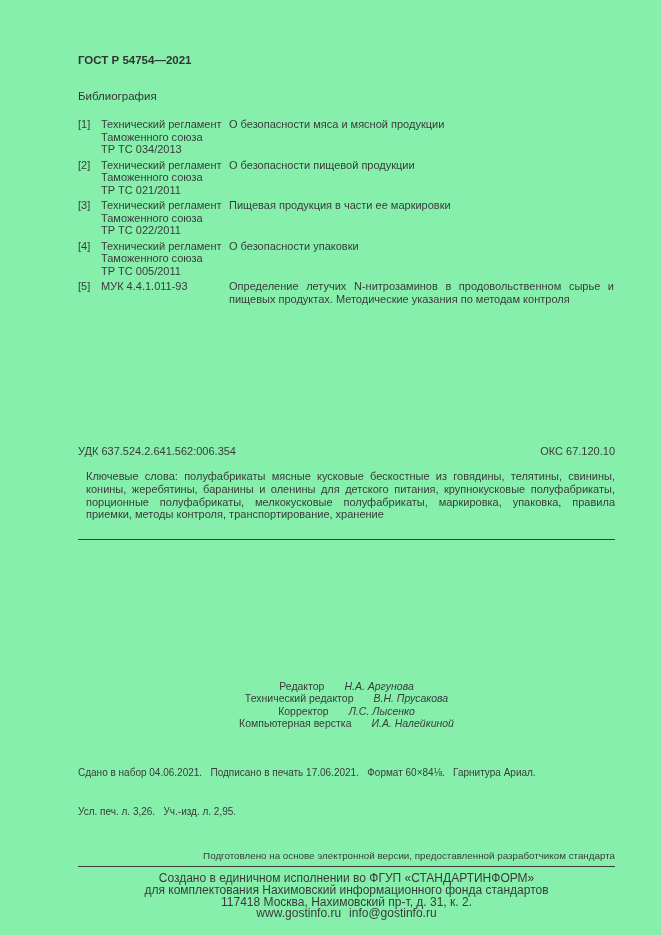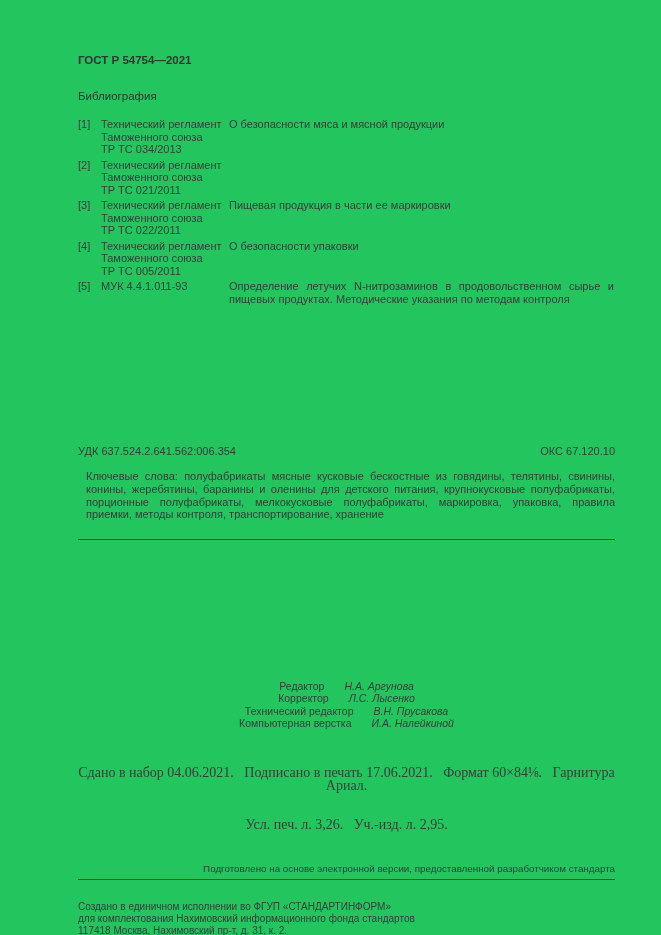--- a/index.html
+++ b/index.html
@@ -2,21 +2,21 @@
 <html><head>
 <meta charset="utf-8">
 <style>
   * { margin: 0; padding: 0; box-sizing: border-box; }
   html, body { background: #f2f2f2; }
   .page {
     position: relative;
     width: 661px;
     height: 935px;
     margin: 0 auto;
-    background: #22c55e;
+    background: #86efac;
     color: #3b3b3b;
     font-family: "Liberation Sans", "DejaVu Sans", sans-serif;
     font-size: 11px;
     padding: 54px 46px 0 78px;
     overflow: hidden;
   }
   .doc-header {
     font-weight: bold;
     font-size: 11.5px;
     color: #333;
@@ -63,36 +63,35 @@
     line-height: 12.3px;
   }
   .credit-line {
     display: flex;
     justify-content: center;
     gap: 20px;
   }
   .credit-name { font-style: italic; }
   .print-info {
     margin-top: 11px;
-    text-align: center;
-    font-size: 14px;
+    text-align: left;
+    font-size: 10px;
     line-height: 13px;
     white-space: pre-wrap;
-    font-family: Liberation Serif, serif;
   }
   .prepared {
     margin-top: 6px;
     text-align: right;
     font-size: 9.8px;
   }
   .rule-bottom { margin-top: 5px; }
   .publisher {
-    margin-top: 21px;
-    text-align: left;
-    font-size: 10px;
+    margin-top: 6px;
+    text-align: center;
+    font-size: 12px;
     line-height: 11.6px;
   }
   .publisher-links {
     display: flex;
     justify-content: center;
     gap: 8px;
   }
 </style>
 </head>
 <body>
@@ -109,20 +108,21 @@
       <span class="bib-code">Технический регламент
 Таможенного союза
 ТР ТС 034/2013</span>
       <span class="bib-desc">О безопасности мяса и мясной продукции</span>
     </div>
     <div class="bib-row">
       <span class="bib-num">[2]</span>
       <span class="bib-code">Технический регламент
 Таможенного союза
 ТР ТС 021/2011</span>
+      <span class="bib-desc">О безопасности пищевой продукции</span>
     </div>
     <div class="bib-row">
       <span class="bib-num">[3]</span>
       <span class="bib-code">Технический регламент
 Таможенного союза
 ТР ТС 022/2011</span>
       <span class="bib-desc">Пищевая продукция в части ее маркировки</span>
     </div>
     <div class="bib-row">
       <span class="bib-num">[4]</span>
@@ -146,26 +146,26 @@
   <p class="keywords">Ключевые слова:  полуфабрикаты мясные кусковые бескостные из говядины, телятины, свинины, конины, жеребятины, баранины и оленины для детского питания, крупнокусковые полуфабрикаты, порционные полуфабрикаты, мелкокусковые полуфабрикаты, маркировка, упаковка, правила приемки, методы контроля, транспортирование, хранение</p>
 
   <hr class="rule rule-top">
 
   <div class="credits">
     <div class="credit-line">
       <span class="credit-role">Редактор</span>
       <span class="credit-name">Н.А. Аргунова</span>
     </div>
     <div class="credit-line">
+      <span class="credit-role">Технический редактор</span>
+      <span class="credit-name">В.Н. Прусакова</span>
+    </div>
+    <div class="credit-line">
       <span class="credit-role">Корректор</span>
       <span class="credit-name">Л.С. Лысенко</span>
-    </div>
-    <div class="credit-line">
-      <span class="credit-role">Технический редактор</span>
-      <span class="credit-name">В.Н. Прусакова</span>
     </div>
     <div class="credit-line">
       <span class="credit-role">Компьютерная верстка</span>
       <span class="credit-name">И.А. Налейкиной</span>
     </div>
   </div>
 
   <div class="print-info">
     <div>Сдано в набор 04.06.2021.   Подписано в печать 17.06.2021.   Формат 60×84⅛.   Гарнитура Ариал.</div>
     <div>Усл. печ. л. 3,26.   Уч.-изд. л. 2,95.</div>

